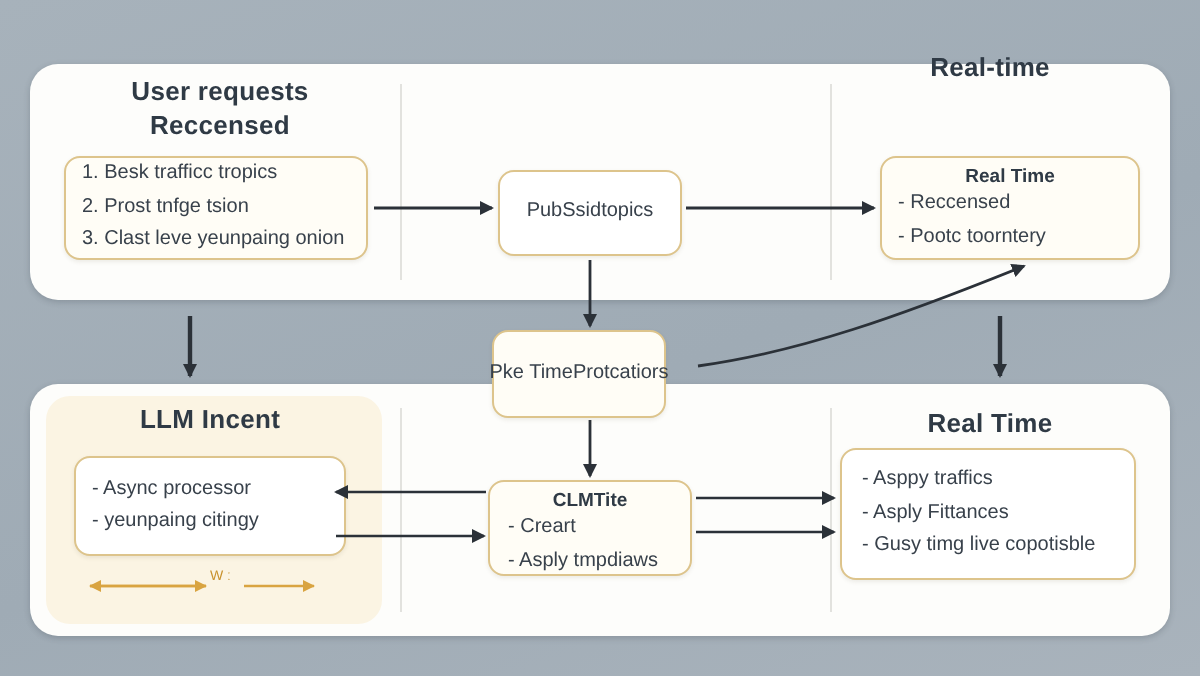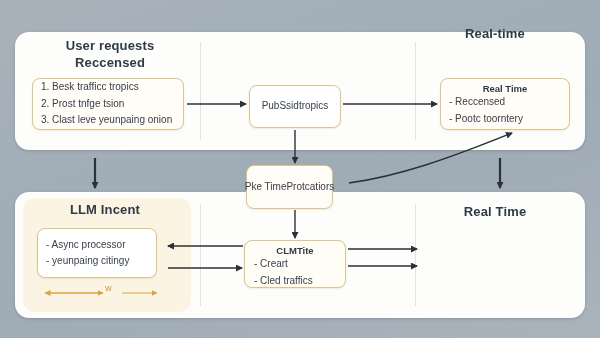--- a/index.html
+++ b/index.html
@@ -135,21 +135,21 @@
     <div class="card-pad" style="padding:5px 8px;">
       <div class="card-line">1. Besk trafficc tropics</div>
       <div class="card-line">2. Prost tnfge tsion</div>
       <div class="card-line">3. Clast leve yeunpaing onion</div>
     </div>
   </div>
 
   <div class="card" style="left:249px; top:85px; width:92px; height:43px;">
     <div class="card-center">
       <div class="card-line">PubSsid</div>
-      <div class="card-line">tropics</div>
+      <div class="card-line">topics</div>
     </div>
   </div>
 
   <div class="group-title" style="left:435px; top:26px; width:120px;">Real-time</div>
 
   <div class="card cream" style="left:440px; top:78px; width:130px; height:52px;">
     <div class="card-pad titled" style="padding:4px 8px;">
       <div class="card-title">Real Time</div>
       <div class="card-line">- Reccensed</div>
       <div class="card-line">- Pootc toorntery</div>
@@ -157,39 +157,46 @@
   </div>
 
   <div class="panel" id="panel-bottom">
     <div class="tint-region" style="left:8px; top:6px; width:168px; height:114px;"></div>
     <div class="divider" style="left:185px; top:12px; height:102px;"></div>
     <div class="divider" style="left:400px; top:12px; height:102px;"></div>
   </div>
 
   <div class="group-title" style="left:40px; top:202px; width:130px;">LLM Incent</div>
 
-  <div class="card" style="left:37px; top:228px; width:120px; height:50px;">
+  <div class="card" style="left:37px; top:228px; width:136px; height:50px;">
     <div class="card-pad" style="padding:5px 8px;">
       <div class="card-line">- Async processor</div>
       <div class="card-line">- yeunpaing citingy</div>
     </div>
   </div>
 
   <div class="measure-label" style="left:105px; top:285px;">W ː</div>
 
   <div class="card cream" style="left:244px; top:240px; width:102px; height:48px;">
     <div class="card-pad titled" style="padding:4px 9px;">
       <div class="card-title">CLMTite</div>
       <div class="card-line">- Creart</div>
-      <div class="card-line">- Cled traffics</div>
+      <div class="card-line">- Asply tmpdiaws</div>
     </div>
   </div>
 
   <div class="group-title" style="left:425px; top:204px; width:140px;">Real Time</div>
 
+  <div class="card" style="left:420px; top:224px; width:148px; height:66px;">
+    <div class="card-pad" style="padding:6px 10px;">
+      <div class="card-line">- Asppy traffics</div>
+      <div class="card-line">- Asply Fittances</div>
+      <div class="card-line">- Gusy timg live copotisble</div>
+    </div>
+  </div>
 
   <div class="card cream" style="left:246px; top:165px; width:87px; height:44px; z-index:5;">
     <div class="card-center">
       <div class="card-line">Pke Time</div>
       <div class="card-line">Protcatiors</div>
     </div>
   </div>
 
   <svg id="wires" viewBox="0 0 600 338">
     <defs>

